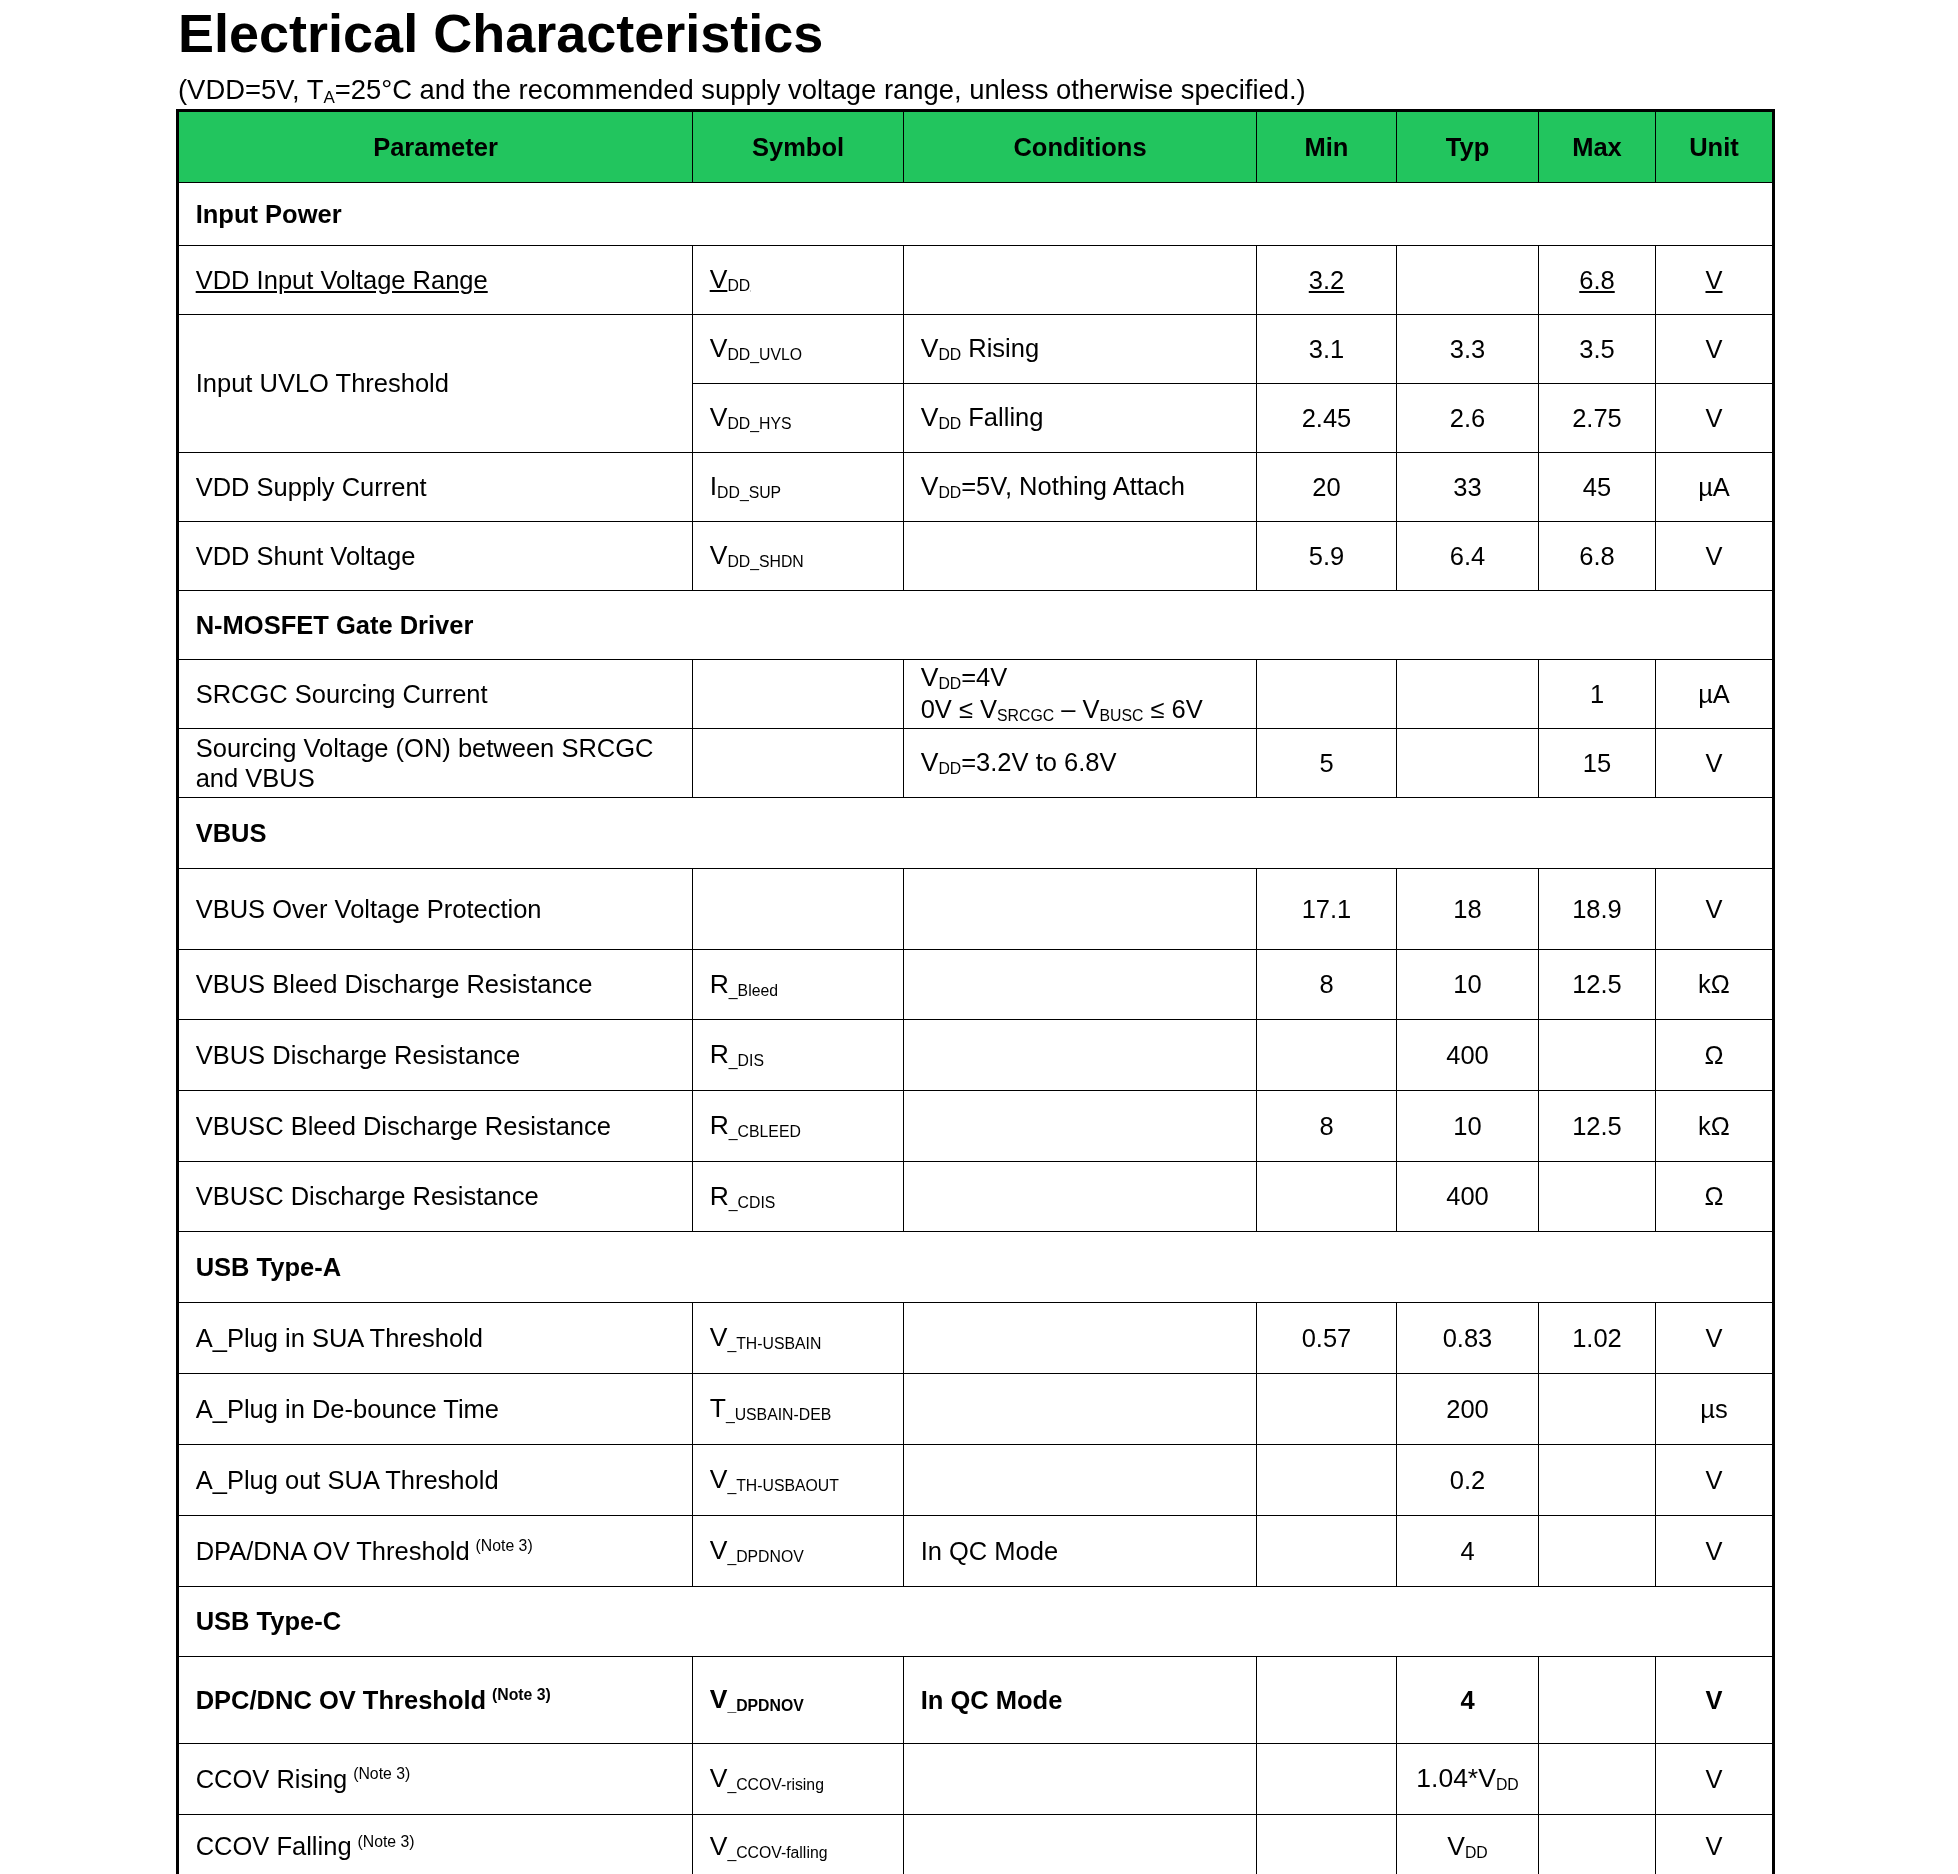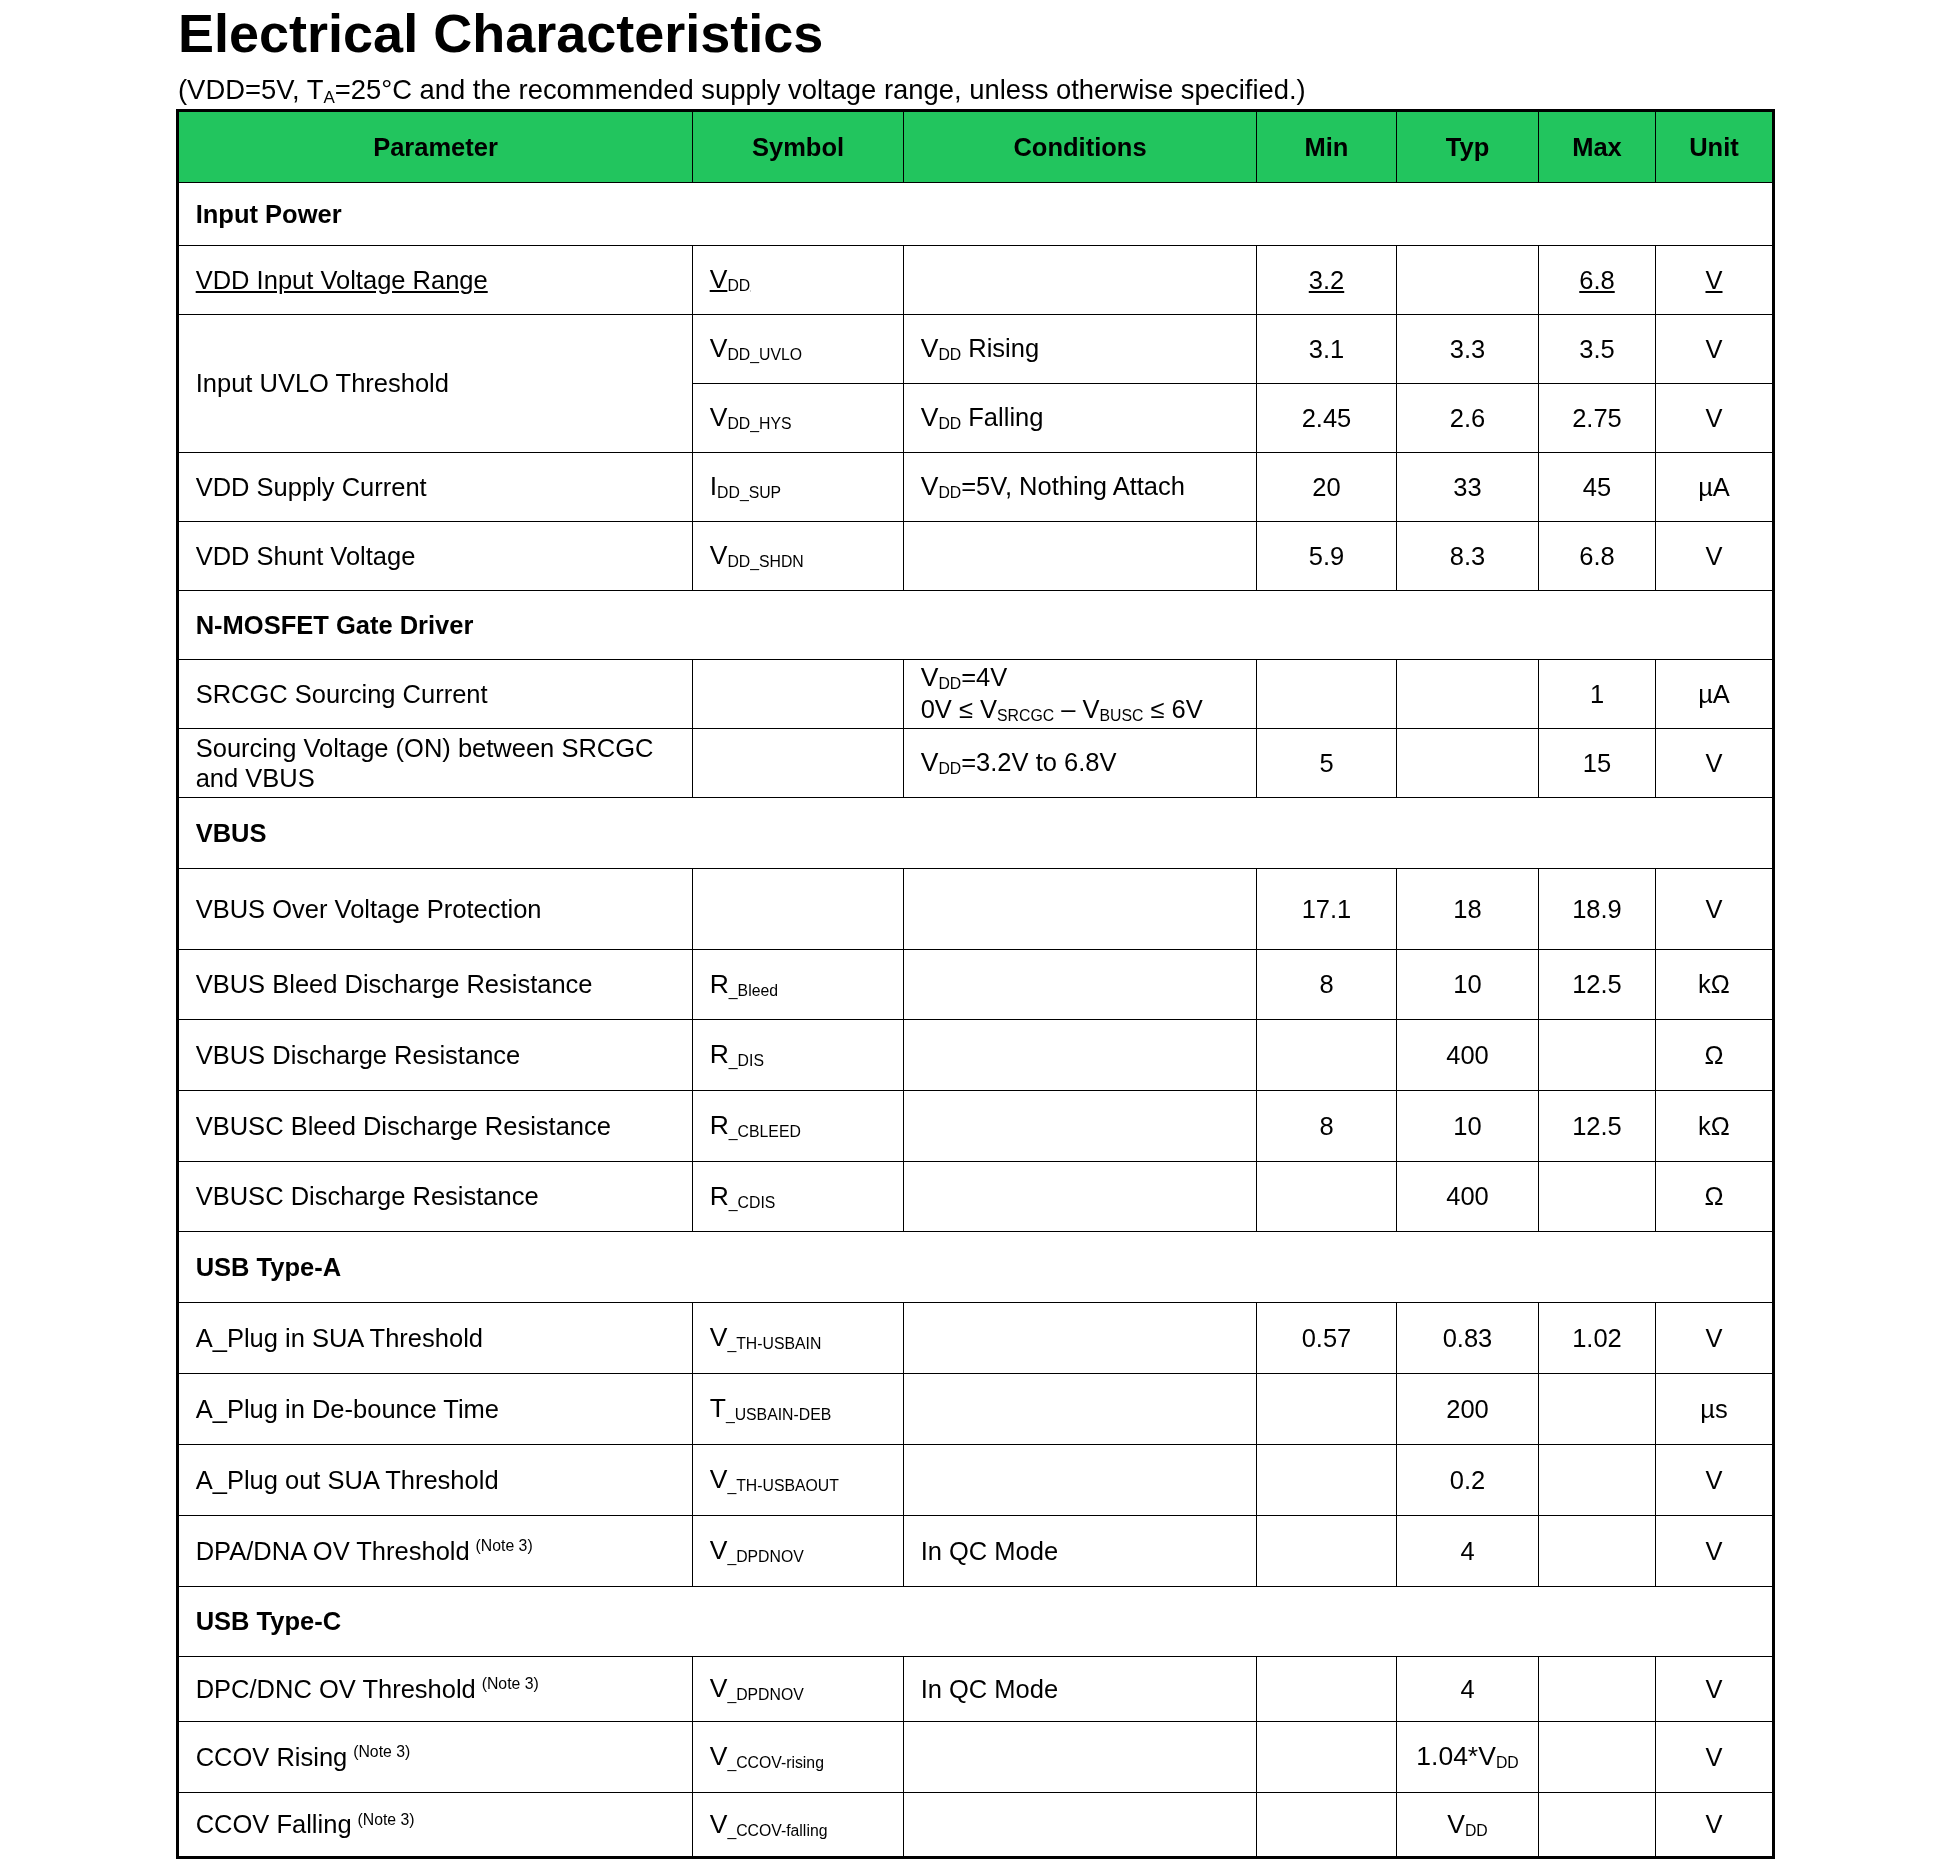--- a/index.html
+++ b/index.html
@@ -86,21 +86,21 @@
         <td class="n">20</td>
         <td class="n">33</td>
         <td class="n">45</td>
         <td class="n">µA</td>
       </tr>
       <tr style="height: 69px;">
         <td class="p"><span>VDD Shunt Voltage</span></td>
         <td class="s"><span class="symmain">V</span><span class="sub">DD_SHDN</span></td>
         <td class="c"></td>
         <td class="n">5.9</td>
-        <td class="n">8.3</td>
+        <td class="n">6.4</td>
         <td class="n">6.8</td>
         <td class="n">V</td>
       </tr>
       <tr class="sec" style="height: 69px;">
         <td colspan="7">N-MOSFET Gate Driver</td>
       </tr>
       <tr style="height: 69px;">
         <td class="p"><span>SRCGC Sourcing Current</span></td>
         <td class="s"></td>
         <td class="c">
@@ -204,21 +204,21 @@
         <td class="s"><span class="symmain">V</span><span class="sub">_DPDNOV</span></td>
         <td class="c">In QC Mode</td>
         <td class="n"></td>
         <td class="n">4</td>
         <td class="n"></td>
         <td class="n">V</td>
       </tr>
       <tr class="sec" style="height: 70px;">
         <td colspan="7">USB Type-C</td>
       </tr>
-      <tr style="height: 65px;">
+      <tr style="height: 87px; font-weight: bold;">
         <td class="p"><span>DPC/DNC OV Threshold</span><span class="note">(Note 3)</span></td>
         <td class="s"><span class="symmain">V</span><span class="sub">_DPDNOV</span></td>
         <td class="c">In QC Mode</td>
         <td class="n"></td>
         <td class="n">4</td>
         <td class="n"></td>
         <td class="n">V</td>
       </tr>
       <tr style="height: 71px;">
         <td class="p"><span>CCOV Rising</span><span class="note">(Note 3)</span></td>

